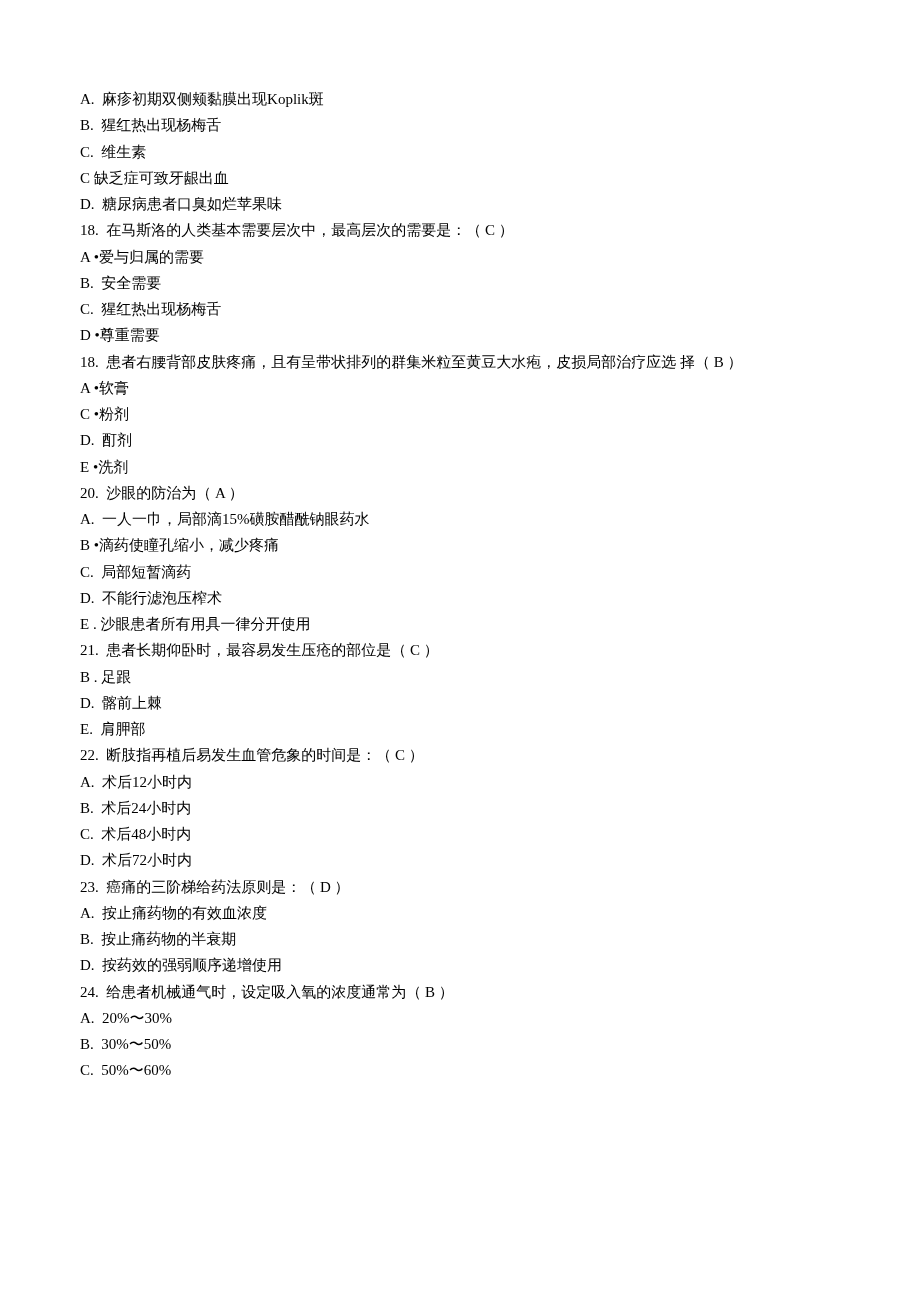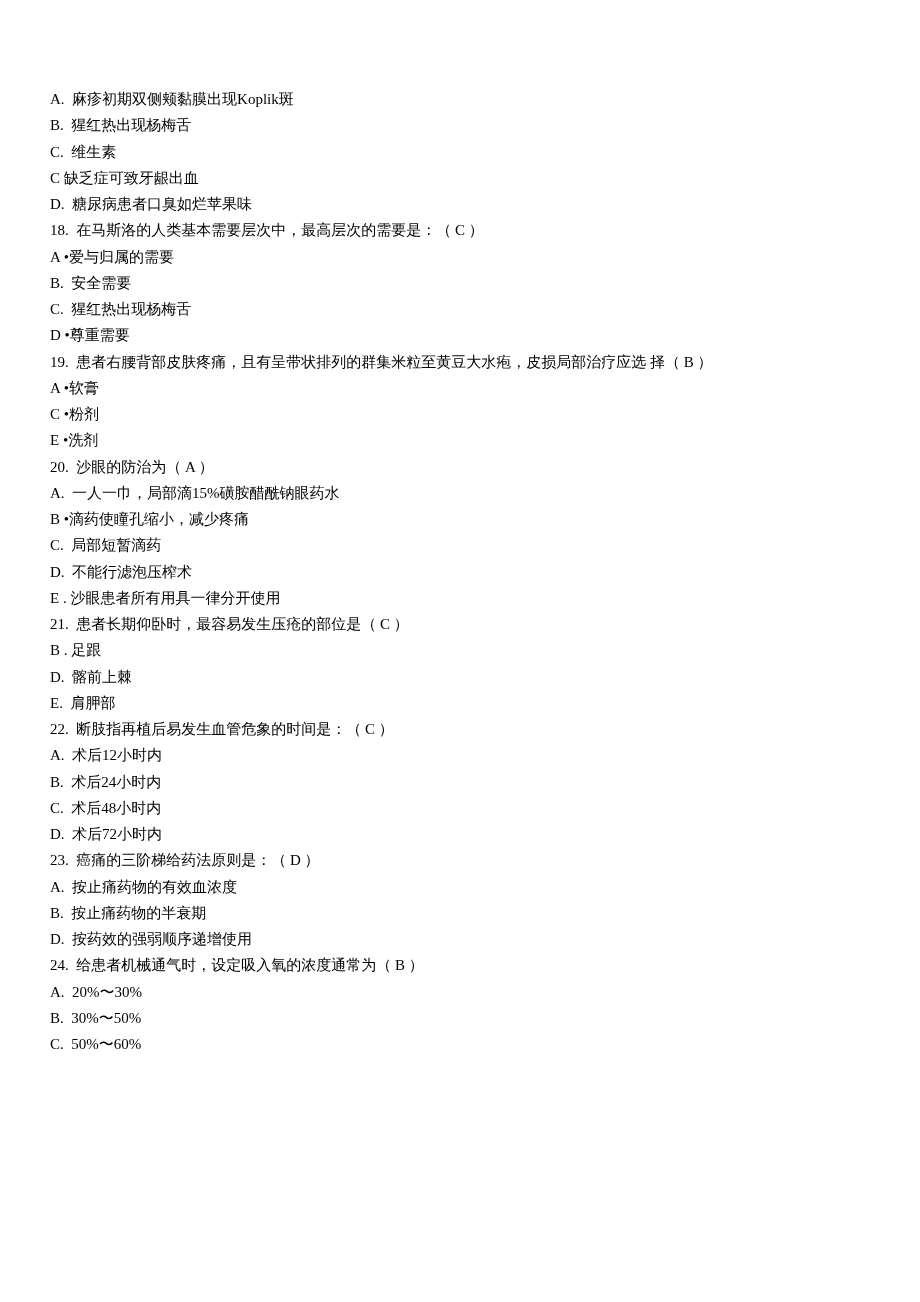--- a/index.html
+++ b/index.html
@@ -7,21 +7,21 @@
     padding: 0;
     background: #ffffff;
     font-family: "SimSun", "宋体", serif;
     font-size: 15px;
     color: #000000;
     line-height: 1.75;
   }
   .page {
     width: 920px;
     min-height: 1302px;
-    padding: 86px 118px 80px 50px;
+    padding: 86px 118px 80px 80px;
     box-sizing: border-box;
   }
   .line {
     display: block;
     white-space: pre-wrap;
   }
 </style>
 </head>
 <body>
 
@@ -30,23 +30,24 @@
       <span class="line">A.  麻疹初期双侧颊黏膜出现Koplik斑</span>
       <span class="line">B.  猩红热出现杨梅舌</span>
       <span class="line">C.  维生素</span>
       <span class="line">C 缺乏症可致牙龈出血</span>
       <span class="line">D.  糖尿病患者口臭如烂苹果味</span>
       <span class="line">18.  在马斯洛的人类基本需要层次中，最高层次的需要是：（ C ）</span>
       <span class="line">A •爱与归属的需要</span>
       <span class="line">B.  安全需要</span>
       <span class="line">C.  猩红热出现杨梅舌</span>
       <span class="line">D •尊重需要</span>
-      <span class="line">19.  患者右腰背部皮肤疼痛，且有呈带状排列的群集米粒至黄豆大水疱，皮损局部治疗应选 择（ B ）</span>
+      <span class="line">18.  患者右腰背部皮肤疼痛，且有呈带状排列的群集米粒至黄豆大水疱，皮损局部治疗应选 择（ B ）</span>
       <span class="line">A •软膏</span>
       <span class="line">C •粉剂</span>
+      <span class="line">D.  酊剂</span>
       <span class="line">E •洗剂</span>
       <span class="line">20.  沙眼的防治为（ A ）</span>
       <span class="line">A.  一人一巾，局部滴15%磺胺醋酰钠眼药水</span>
       <span class="line">B •滴药使瞳孔缩小，减少疼痛</span>
       <span class="line">C.  局部短暂滴药</span>
       <span class="line">D.  不能行滤泡压榨术</span>
       <span class="line">E . 沙眼患者所有用具一律分开使用</span>
       <span class="line">21.  患者长期仰卧时，最容易发生压疮的部位是（ C ）</span>
       <span class="line">B . 足跟</span>
       <span class="line">D.  髂前上棘</span>

